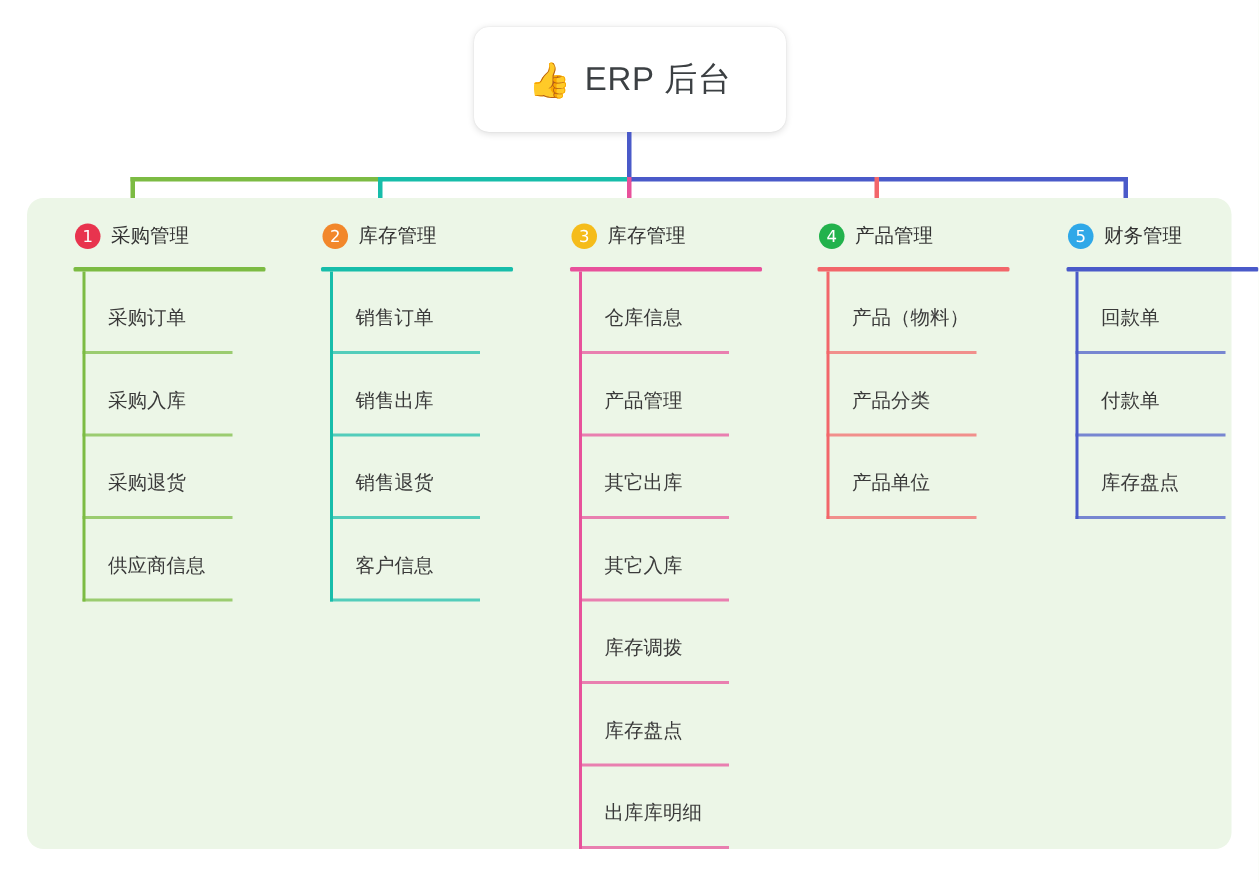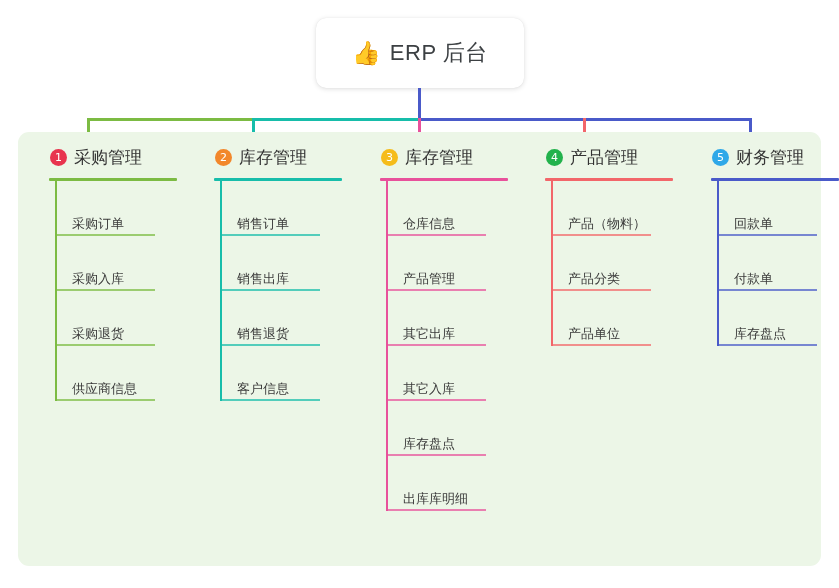--- a/index.html
+++ b/index.html
@@ -84,21 +84,21 @@
     height: 17px;
     border-radius: 50%;
     color: #ffffff;
     font-size: 11px;
     line-height: 17px;
     text-align: center;
     flex: 0 0 auto;
     font-family: "DejaVu Sans", sans-serif;
   }
   .col-title {
-    font-size: 17px;
+    font-size: 13px;
     color: #333333;
     white-space: nowrap;
   }
   .col-rule {
     height: 3px;
     margin-top: 8px;
     margin-left: 18px;
     width: 128px;
     border-radius: 1px;
   }
@@ -123,21 +123,21 @@
     width: 100px;
     box-sizing: border-box;
     display: flex;
     align-items: flex-end;
   }
   .leaf-label {
     font-size: 13px;
     color: #3a3a3a;
     white-space: nowrap;
     padding-left: 17px;
-    padding-bottom: 6px;
+    padding-bottom: 18px;
     line-height: 1;
   }
   .leaf-rule {
     position: absolute;
     left: 0;
     bottom: 0;
     height: 2px;
     width: 100px;
   }
 </style>
@@ -236,20 +236,24 @@
         </div>
         <div class="leaf">
           <span class="leaf-label">其它出库</span>
           <div class="leaf-rule" style="background: rgb(232, 81, 155); opacity: 0.72;"></div>
         </div>
         <div class="leaf">
           <span class="leaf-label">其它入库</span>
           <div class="leaf-rule" style="background: rgb(232, 81, 155); opacity: 0.72;"></div>
         </div>
         <div class="leaf">
+          <span class="leaf-label">库存调拨</span>
+          <div class="leaf-rule" style="background: rgb(232, 81, 155); opacity: 0.72;"></div>
+        </div>
+        <div class="leaf">
           <span class="leaf-label">库存盘点</span>
           <div class="leaf-rule" style="background: rgb(232, 81, 155); opacity: 0.72;"></div>
         </div>
         <div class="leaf">
           <span class="leaf-label">出库库明细</span>
           <div class="leaf-rule" style="background: rgb(232, 81, 155); opacity: 0.72;"></div>
         </div>
       </div>
     </div>
     <div class="column" style="left: 527px;">

